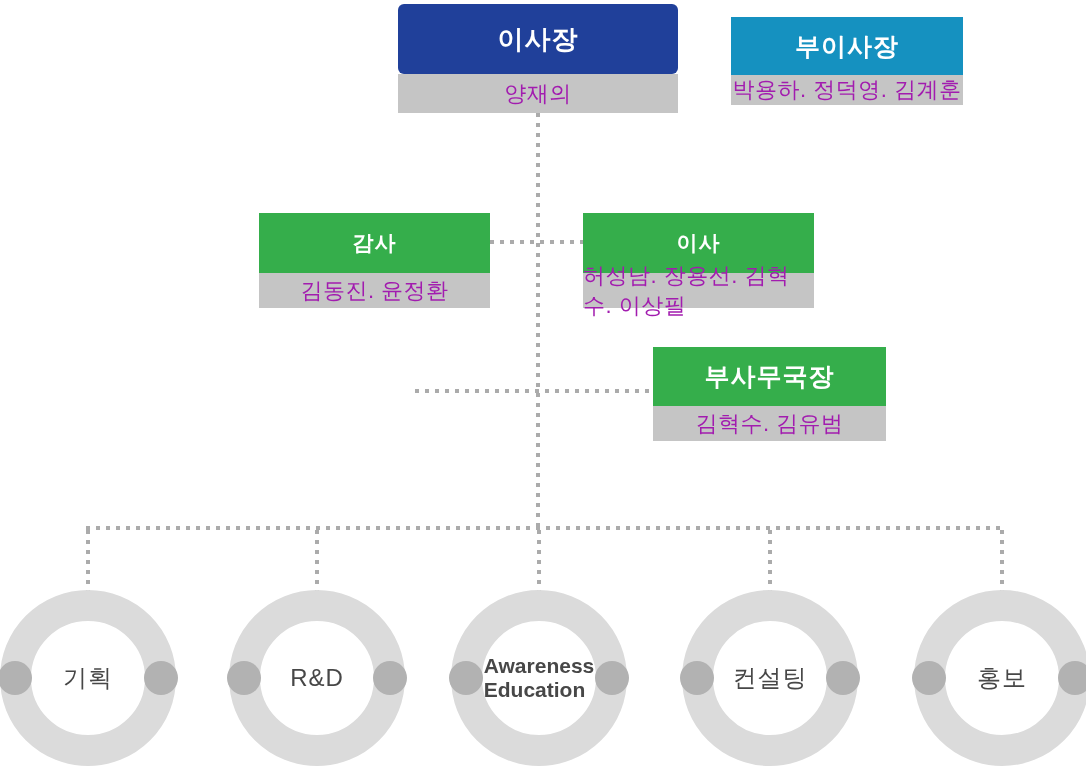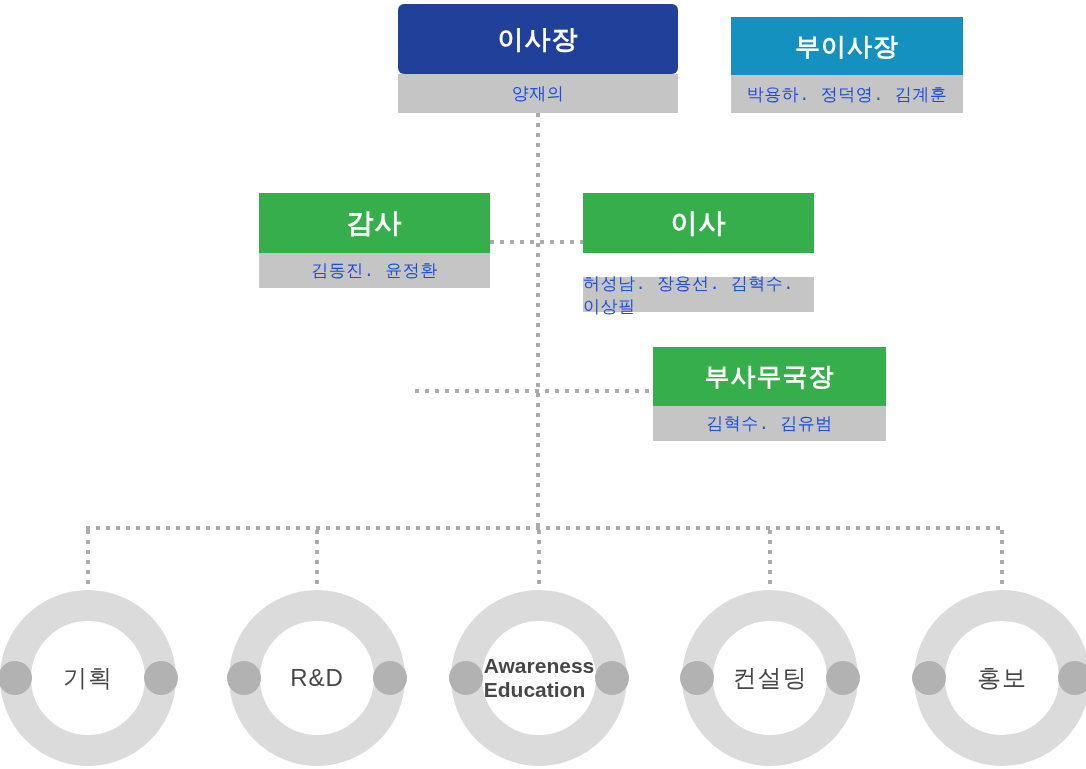--- a/index.html
+++ b/index.html
@@ -7,39 +7,39 @@
     position:relative;width:1086px;height:769px;background:#ffffff;
     overflow:hidden;font-family:"Liberation Sans",sans-serif;
   }
   
   .org-box{position:absolute;display:flex;flex-direction:column;}
   .org-box .hdr{
     display:flex;align-items:center;justify-content:center;
     color:#ffffff;font-weight:bold;letter-spacing:1px;
   }
   .org-box .band{
-    background:#c5c5c5;color:#1d4ed8;
+    background:#c5c5c5;color:#a21caf;
     display:flex;align-items:center;justify-content:center;
-    font-size:17px;letter-spacing:0.5px;font-family:Liberation Mono, monospace;
+    font-size:22px;letter-spacing:0.5px;
   }
   .hdr.blue{background:#20409a;}
   .hdr.teal{background:#1591c0;}
   .hdr.green{background:#35ae4b;}
 
   .box-chairman{left:398px;top:4px;width:280px;}
   .box-chairman .hdr{height:70px;font-size:26px;border-radius:6px;}
   .box-chairman .band{height:39px;}
 
   .box-vice{left:731px;top:17px;width:232px;}
   .box-vice .hdr{height:58px;font-size:25px;}
-  .box-vice .band{height:38px;}
+  .box-vice .band{height:30px;}
 
   .box-auditor{left:259px;top:193px;width:231px;}
-  .box-director{left:583px;top:193px;width:231px;gap:24px;}
-  .box-auditor .hdr,.box-director .hdr{height:60px;font-size:27px;}
+  .box-director{left:583px;top:193px;width:231px;}
+  .box-auditor .hdr,.box-director .hdr{height:60px;font-size:21px;margin-top:20px;}
   .box-auditor .band,.box-director .band{height:35px;}
 
   .box-secretary{left:182px;top:347px;width:233px;}
   .box-deputy{left:653px;top:347px;width:233px;border-radius:6px;}
   .box-secretary .hdr,.box-deputy .hdr{height:59px;font-size:25px;}
   .box-secretary .band,.box-deputy .band{height:35px;}
 
   
   .dot-v{
     position:absolute;width:4px;

